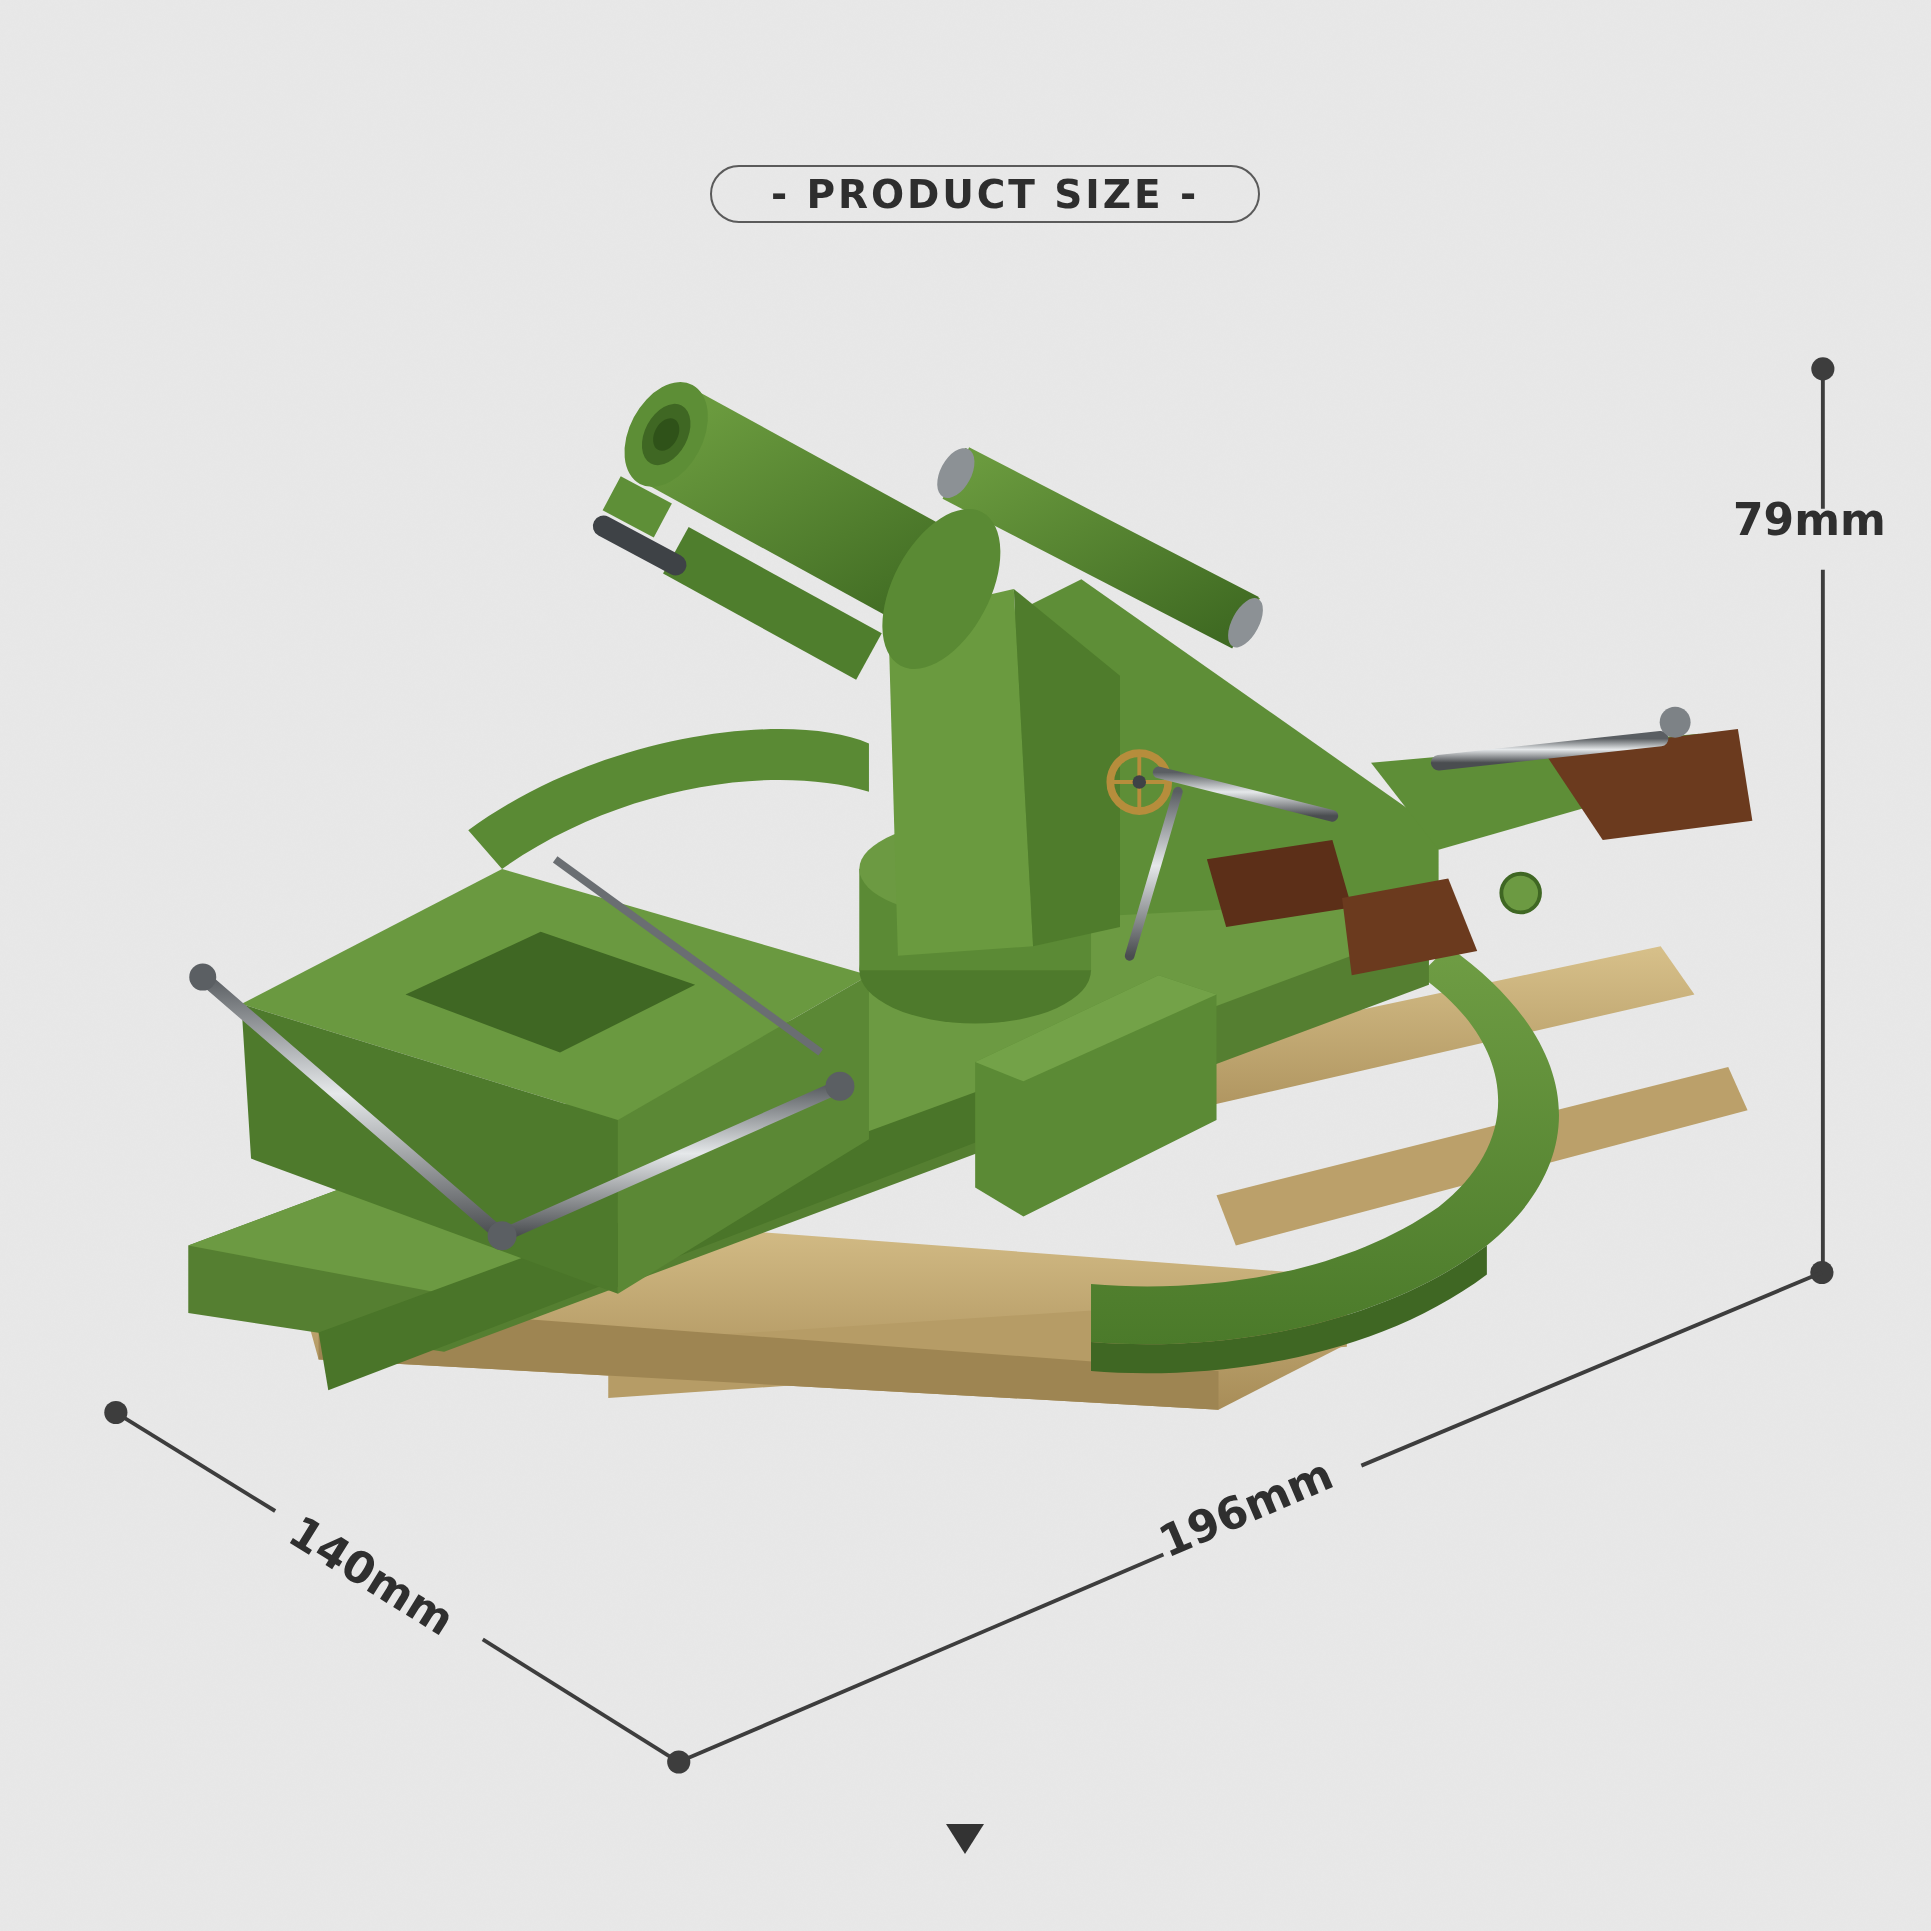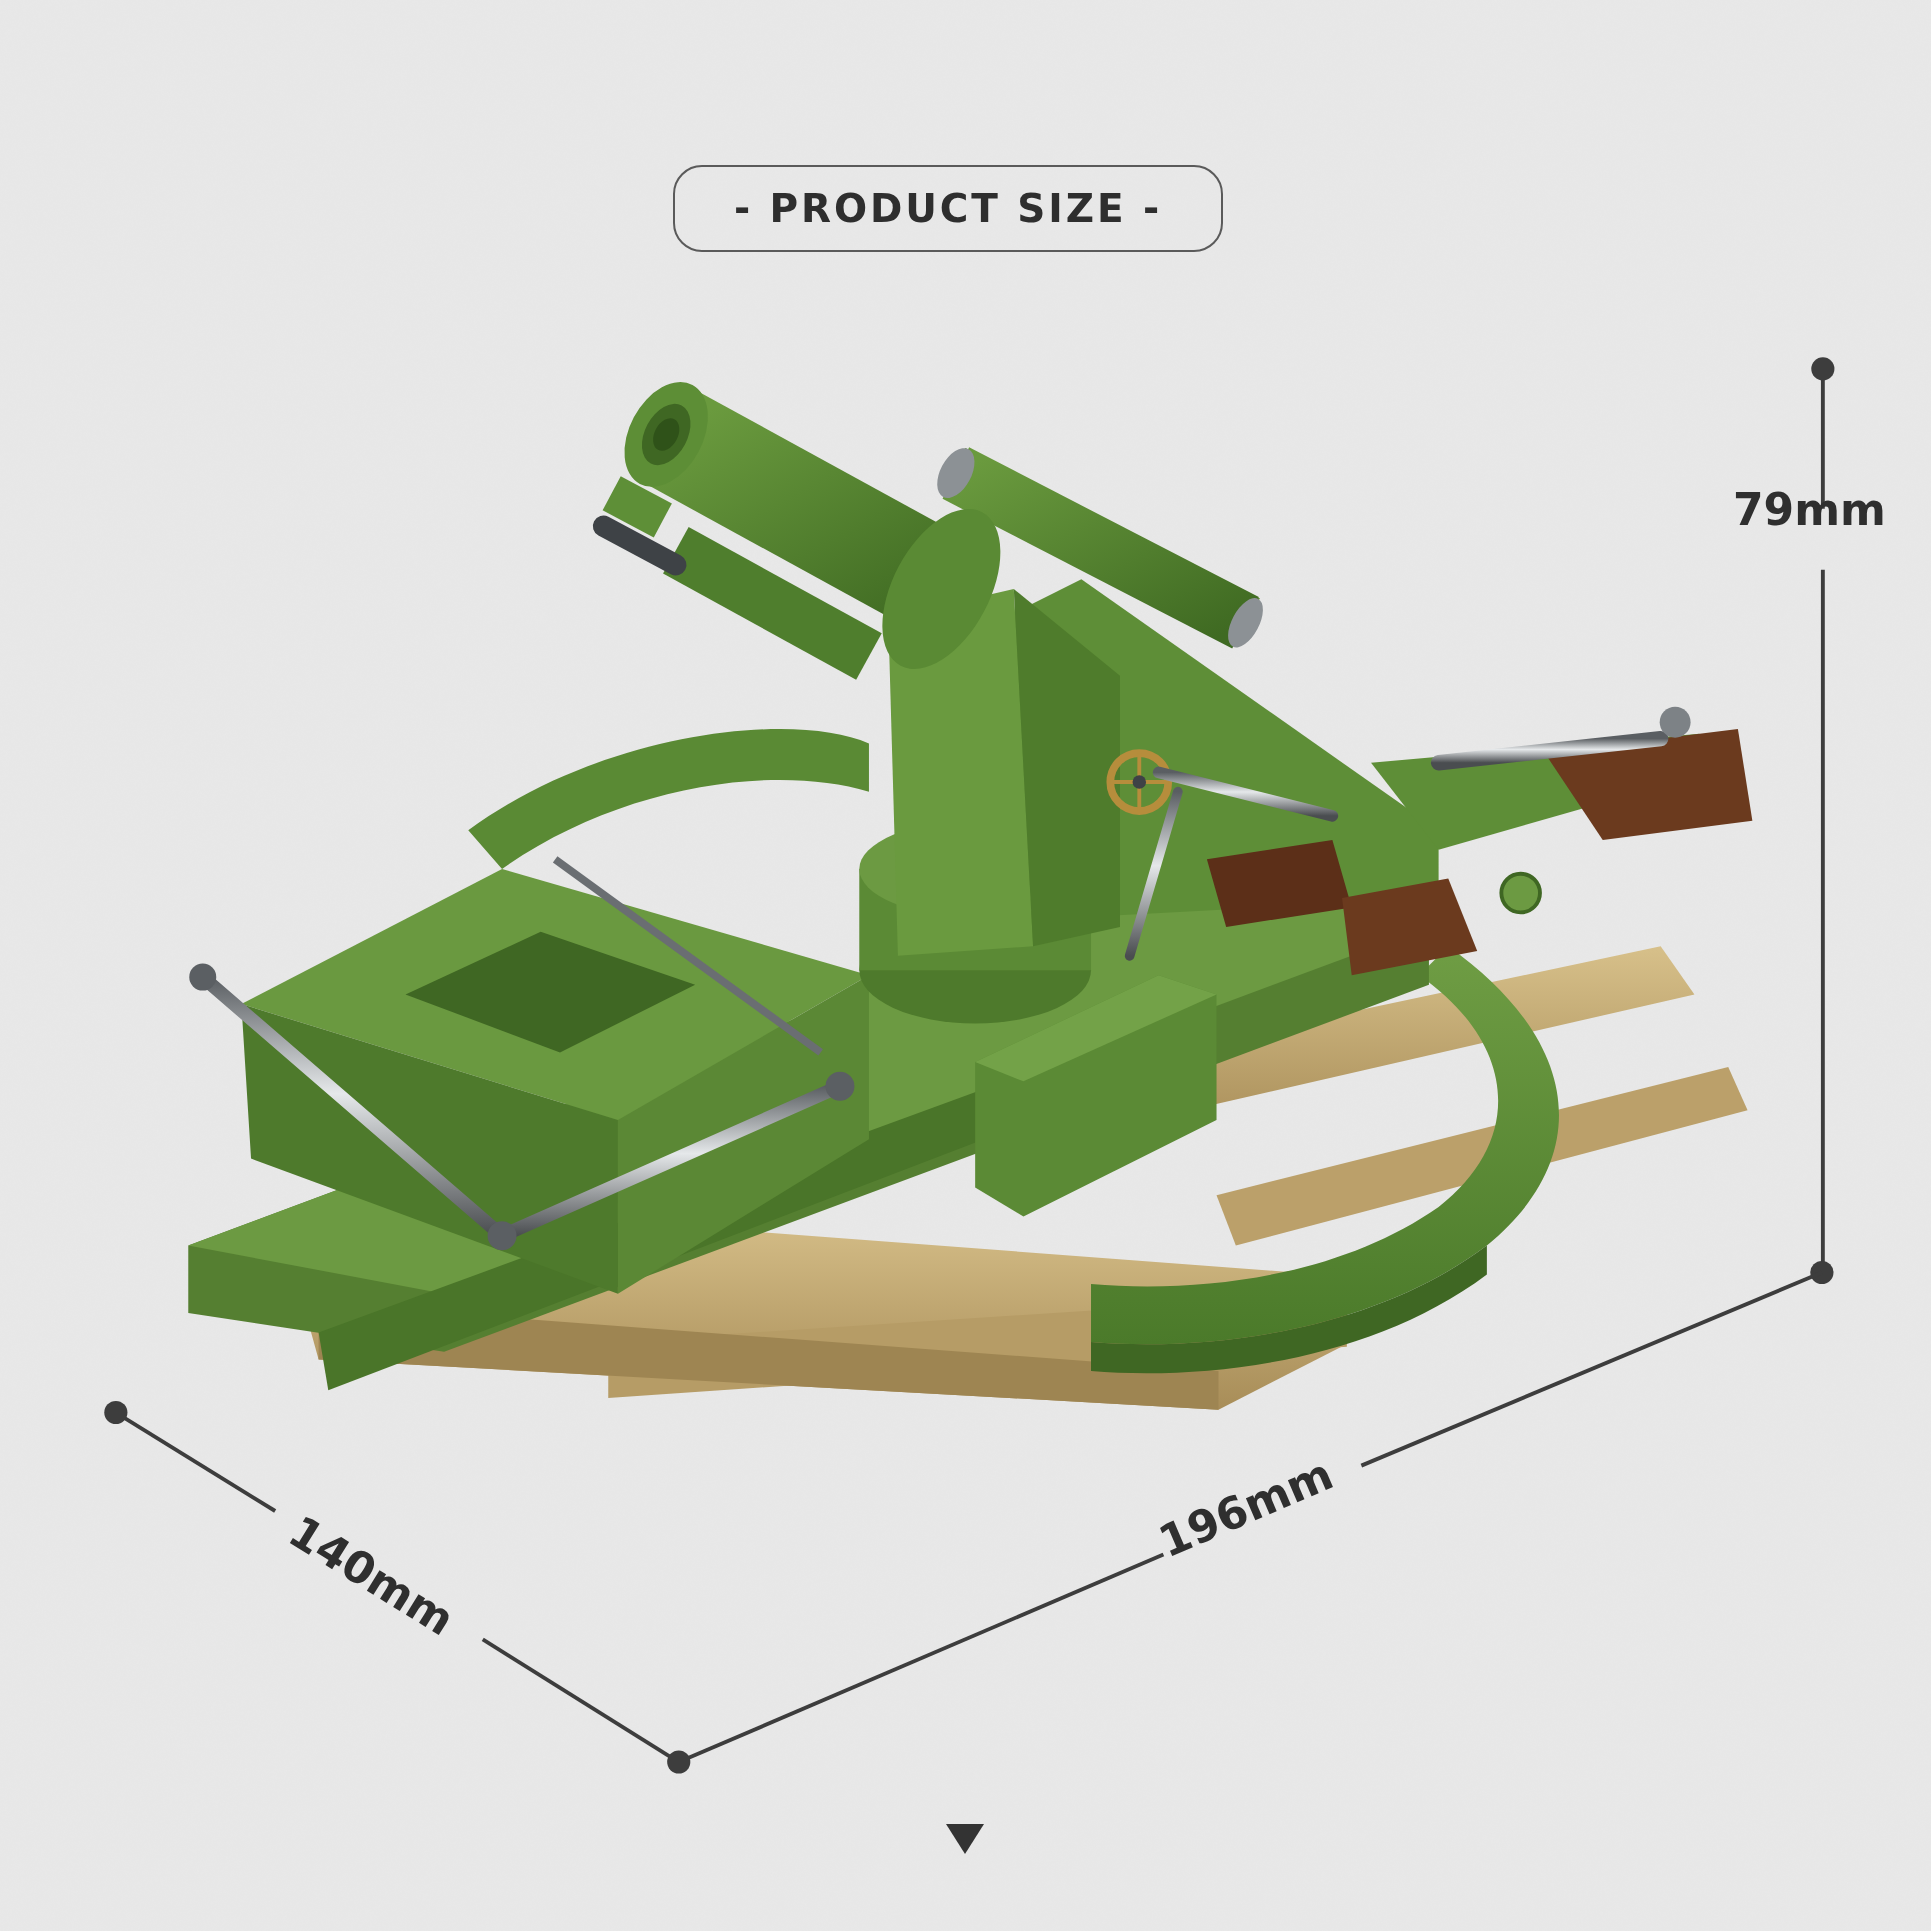--- a/index.html
+++ b/index.html
@@ -5,40 +5,40 @@
   html, body { margin: 0; padding: 0; }
   body {
     width: 1931px; height: 1931px; overflow: hidden;
     background: #e6e6e6;
     position: relative;
     font-family: "DejaVu Sans", sans-serif;
   }
   .noise { position: absolute; inset: 0; }
   .title-box {
     position: absolute;
-    left: 673px; top: 165px; width: 550px; height: 87px;
+    left: 710px; top: 165px; width: 550px; height: 58px;
     border: 2.9px solid #5a5a5a; border-radius: 29px;
     box-sizing: border-box;
     display: flex; align-items: center; justify-content: center;
   }
   .title-text {
     font-family: "DejaVu Sans", sans-serif;
     font-weight: bold; font-size: 39px; letter-spacing: 2.9px;
     color: #2e2e2e;
   }
   .dims { position: absolute; inset: 0; }
   .dim-label {
     position: absolute;
     font-family: "DejaVu Sans", sans-serif;
     font-weight: bold; font-size: 44px; color: #2f2f2f;
     white-space: nowrap;
     transform-origin: center center;
     background: transparent;
   }
-  .height-label { left: 1733px; top: 484px; }
+  .height-label { left: 1733px; top: 494px; }
   .width-label { left: 280px; top: 1550px; transform: rotate(31.8deg); }
   .length-label { left: 1154px; top: 1482px; transform: rotate(-23.2deg); }
   .scroll-arrow {
     position: absolute; left: 946px; top: 1824px;
     width: 0; height: 0;
     border-left: 19.3px solid transparent;
     border-right: 19.3px solid transparent;
     border-top: 30px solid #333;
   }
   .model { position: absolute; inset: 0; }

